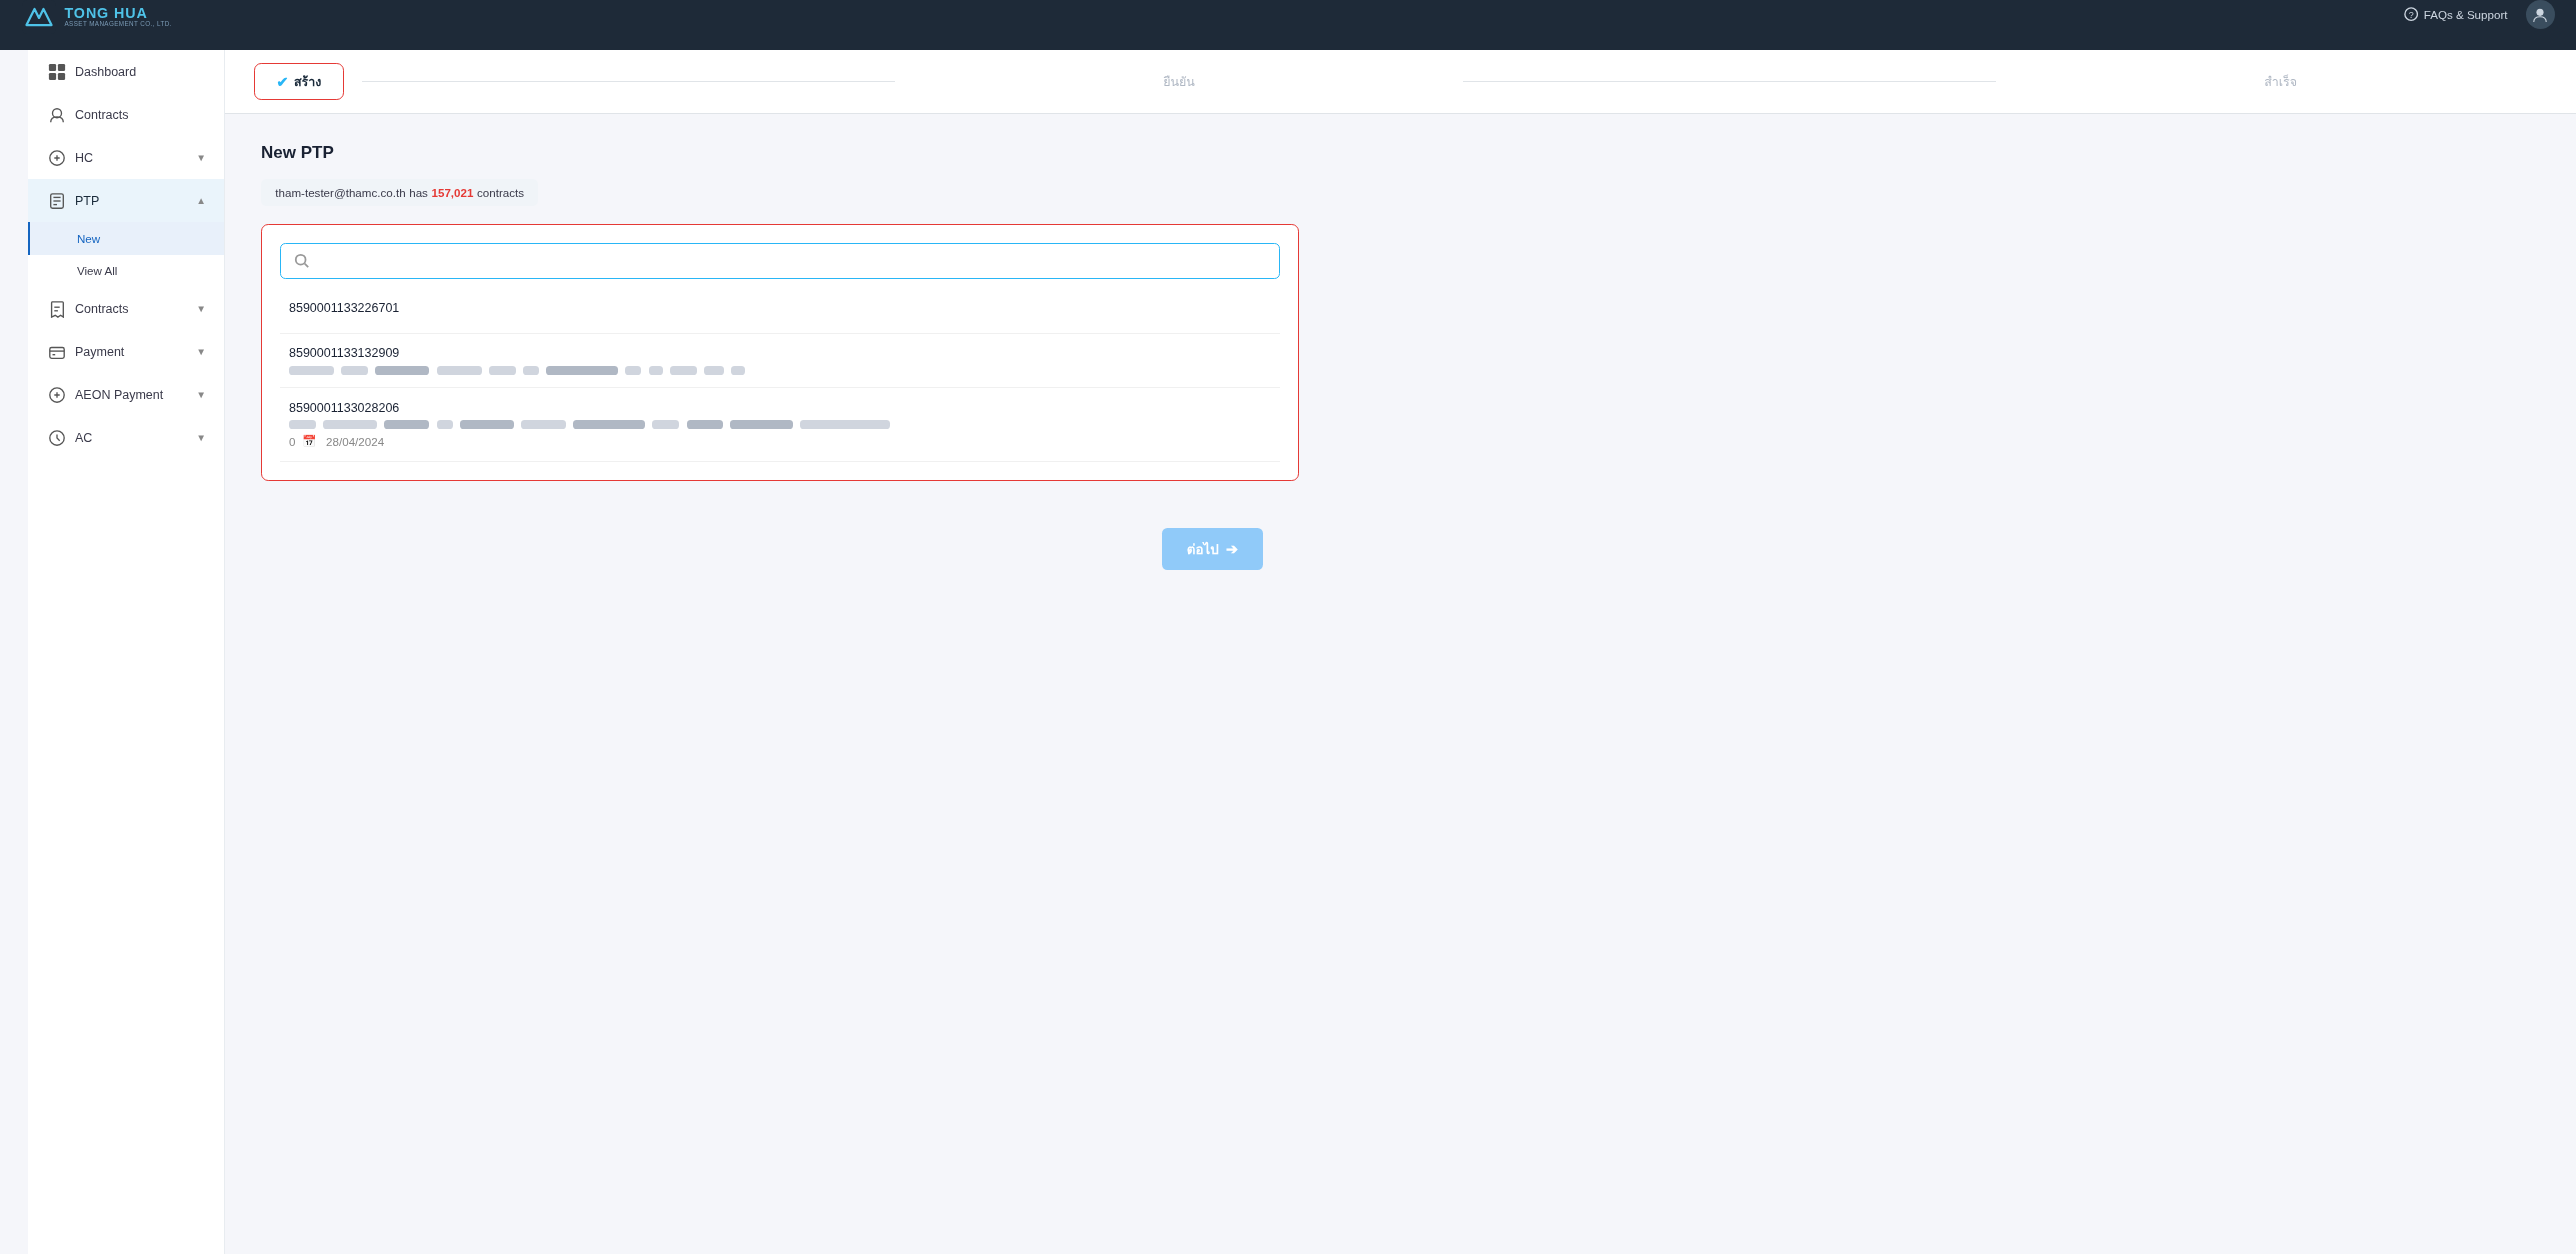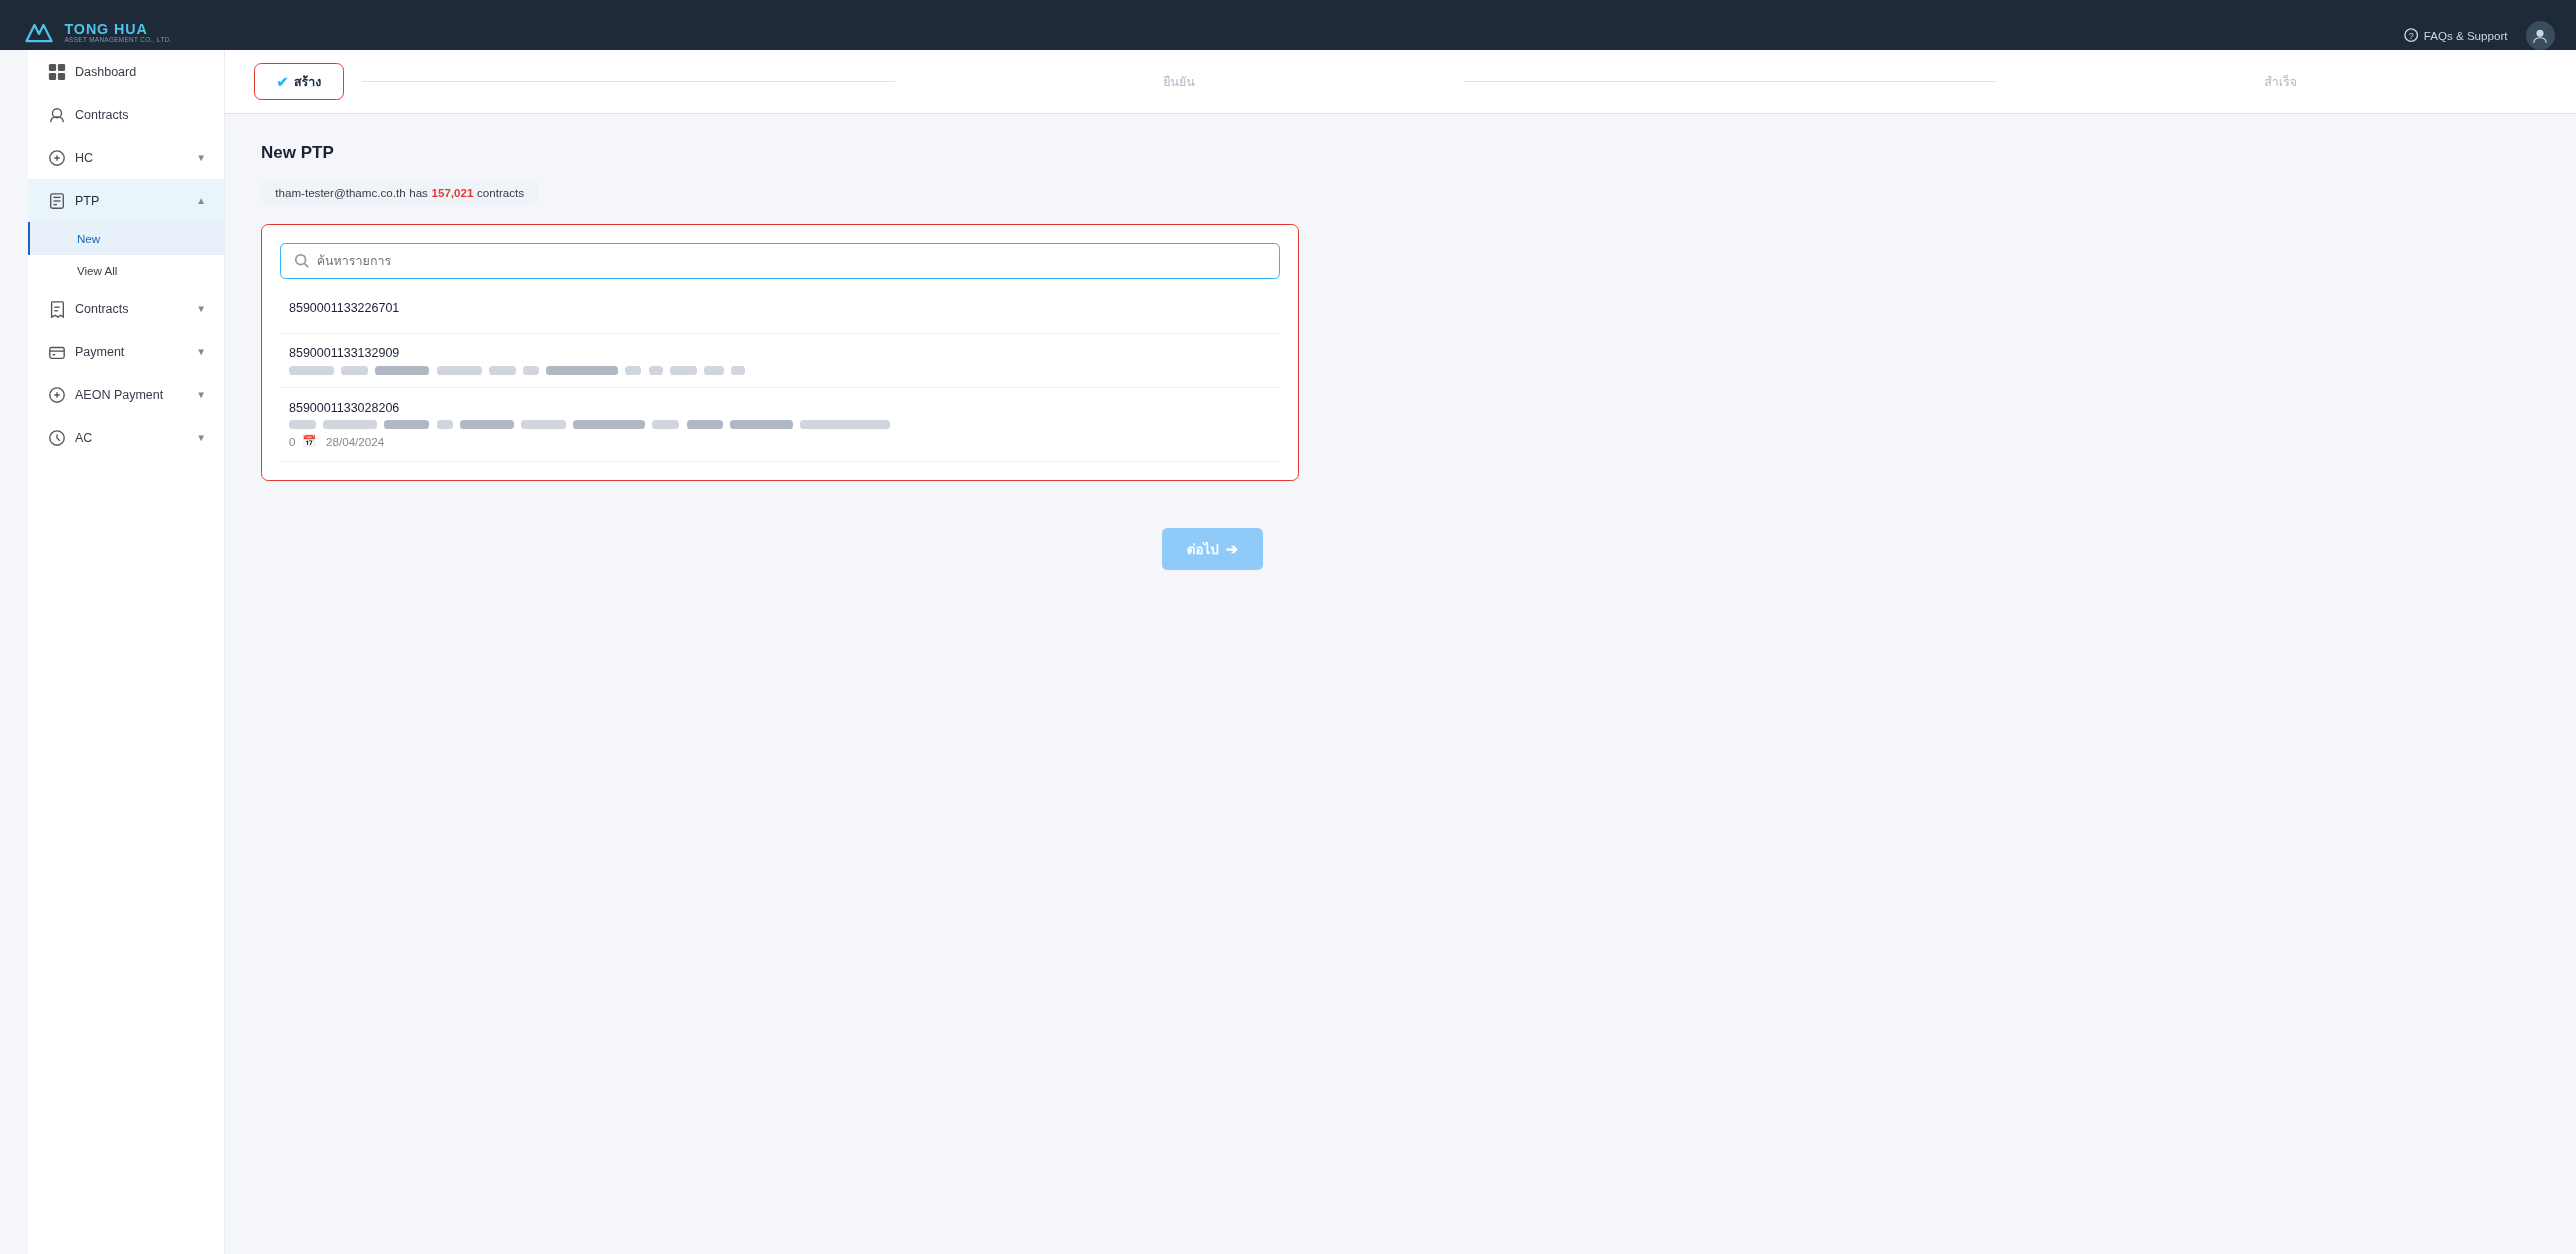--- a/index.html
+++ b/index.html
@@ -3,21 +3,21 @@
   <meta charset="utf-8">
   <style>
     * { box-sizing: border-box; margin: 0; padding: 0; }
     body { font-family: 'Segoe UI', Arial, sans-serif; background: #f5f6fa; display: flex; flex-direction: column; height: 100vh; overflow: hidden; }
 
     
     .topnav {
       background: #1e2a38;
       height: 50px;
       display: flex;
-      align-items: flex-end;
+      align-items: flex-start;
       justify-content: space-between;
       padding: 0 21.5px;
       flex-shrink: 0;
       z-index: 100;
     }
     .topnav-left { display: flex; align-items: center; gap: 9px; }
     .logo-icon { width: 34px; height: 34px; }
     .logo-text { display: flex; flex-direction: column; line-height: 1.1; }
     .logo-text .brand { color: #4fc3e8; font-size: 14.3px; font-weight: 700; letter-spacing: 0.9px; }
     .logo-text .sub { color: #7a9ab5; font-size: 6.3px; letter-spacing: 0.4px; text-transform: uppercase; }
@@ -360,21 +360,20 @@
       </div>
 
       
       <div class="search-panel">
 
         <div class="search-input-wrapper">
           <svg width="16" height="16" viewBox="0 0 18 18" fill="none" stroke="#999" stroke-width="2">
             <circle cx="7.5" cy="7.5" r="5.5"></circle>
             <line x1="12" y1="12" x2="16" y2="16"></line>
           </svg>
-          <input type="text" class="search-input" placeholder="ค้นหารายการ" style="">
         </div>
 
         <div class="contract-item">
           <div class="contract-number">8590001133226701</div>
         </div>
 
         <div class="contract-item">
           <div class="contract-number">8590001133132909</div>
           <div class="contract-meta">
             <div class="meta-block w1"></div>

